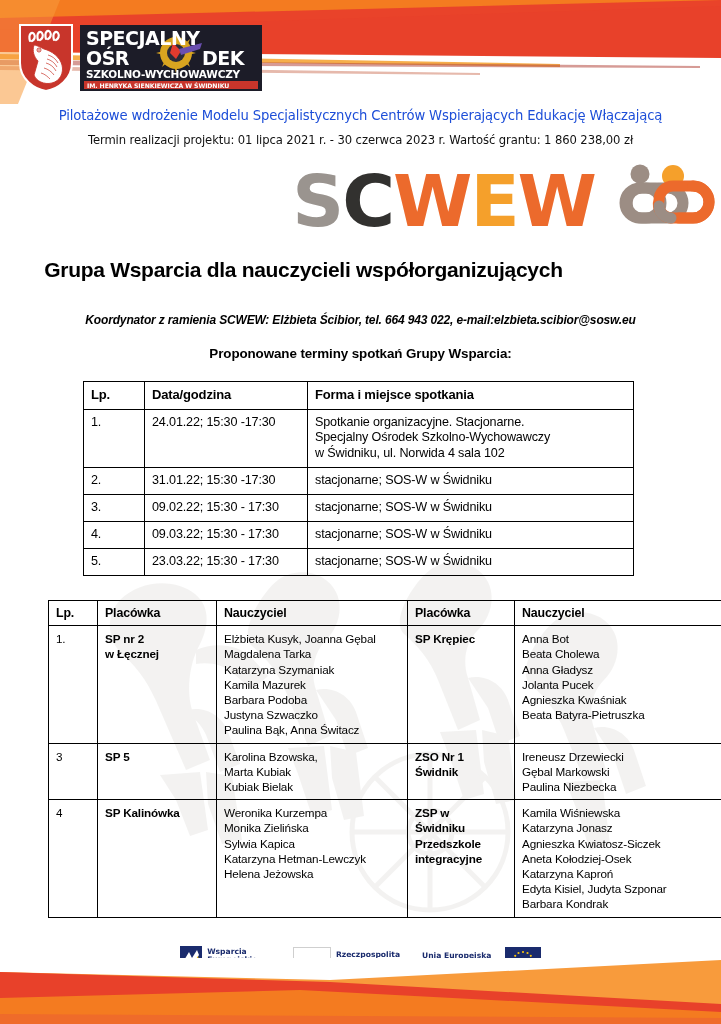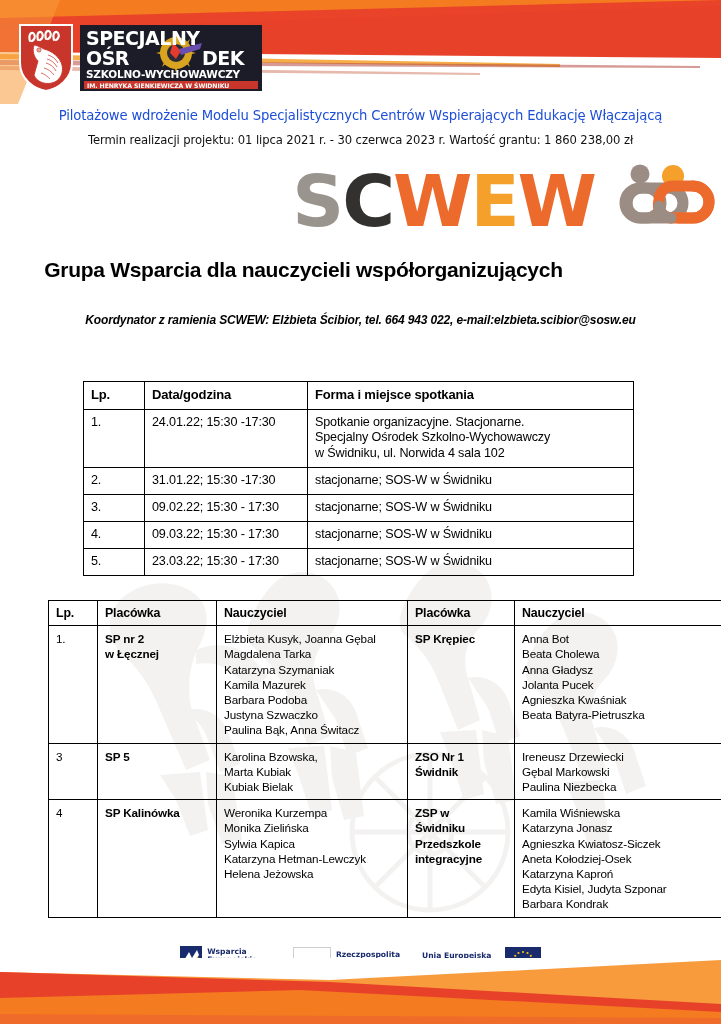--- a/index.html
+++ b/index.html
@@ -356,20 +356,21 @@
         <path d="M90,22 a16,16 0 0 1 0,32 h-14" fill="none" stroke="#ec6a2c" stroke-width="11" stroke-linecap="round"></path>
         <path d="M56,42 a12,12 0 0 0 12,12" fill="none" stroke="#9c8d84" stroke-width="11" stroke-linecap="round"></path>
       </svg>
     </div>
   </div>
 
   <div class="main-title">Grupa Wsparcia dla nauczycieli współorganizujących</div>
 
   <div class="coordinator">Koordynator z ramienia SCWEW: Elżbieta Ścibior, tel. 664 943 022, e-mail:elzbieta.scibior@sosw.eu</div>
 
+  <div class="section-heading">Proponowane terminy spotkań Grupy Wsparcia:</div>
 
   <div class="watermark">
     <svg width="721" height="420" viewBox="0 0 721 420" xmlns="http://www.w3.org/2000/svg">
       <g fill="#d8d6d2">
         <path d="M120,40 C140,20 175,18 195,34 C212,48 208,70 198,88 C190,104 186,130 192,150 L210,200 L186,210 L160,150 C150,126 140,110 124,96 C108,82 104,58 120,40 Z"></path>
         <path d="M196,90 C214,82 238,84 252,98 L268,116 L252,130 L234,114 C224,104 208,102 196,104 Z"></path>
         <path d="M188,150 C206,146 222,156 228,172 L240,204 L220,212 L208,180 C204,168 196,158 188,156 Z"></path>
         <path d="M160,215 L200,212 L208,270 L190,276 L176,240 Z"></path>
         <path d="M206,212 L232,216 L242,280 L222,284 L208,244 Z"></path>
         <path d="M278,20 C298,6 326,12 336,32 C344,48 338,68 326,80 C314,92 310,112 316,130 L330,176 L308,186 L286,132 C278,112 266,98 252,86 C238,72 262,32 278,20 Z"></path>

